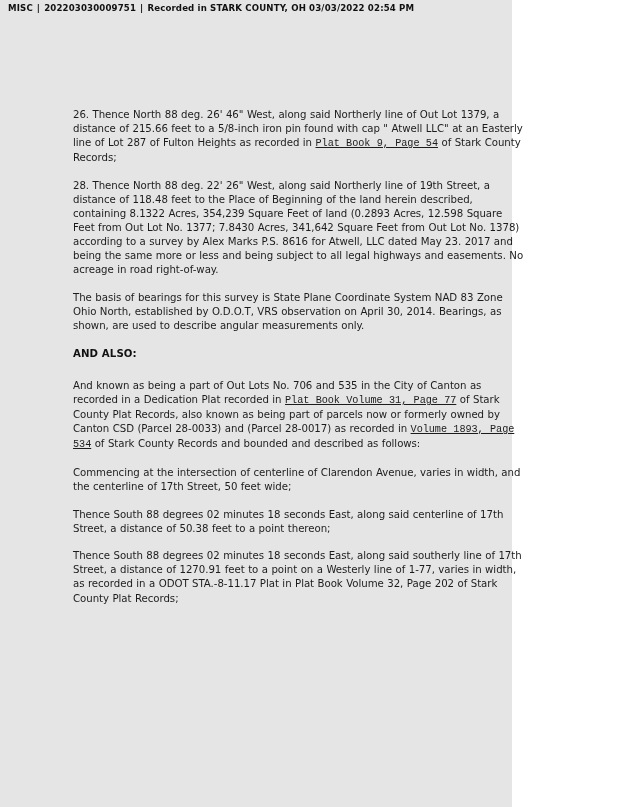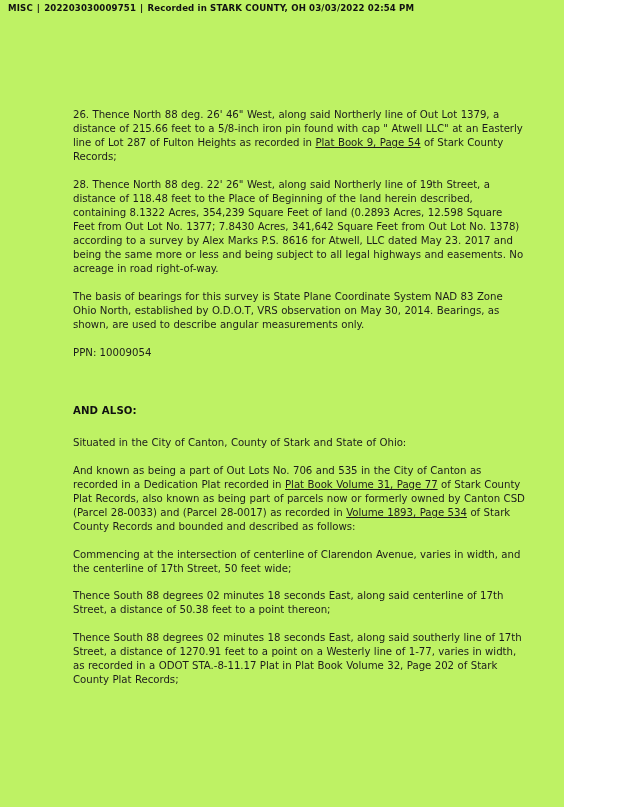--- a/index.html
+++ b/index.html
@@ -12,23 +12,23 @@
     width: 624px;
     height: 807px;
     overflow: hidden;
     font-family: "DejaVu Sans", sans-serif;
     color: #1a1a1a;
     -webkit-font-smoothing: antialiased;
   }
 
   .page {
     position: relative;
-    width: 564px;
+    width: 512px;
     height: 807px;
-    background: #bef264;
+    background: #e5e5e5;
   }
 
   
   .rec-header {
     position: absolute;
     top: 2px;
     left: 8px;
     font-size: 8.6px;
     font-weight: bold;
     letter-spacing: 0.15px;
@@ -72,46 +72,45 @@
   .ppn {
     font-size: 10.2px;
     line-height: 14.1px;
     margin: 0 0 44px 0;
     color: #1c1c1c;
   }
 
   u.ref {
     text-decoration: underline;
     text-underline-offset: 1px;
+    font-family: Liberation Mono, monospace;
   }
 </style>
 </head>
 <body>
 
 <div class="page">
 
   <div class="rec-header">
     <span>MISC</span><span class="rec-sep">|</span><span>202203030009751</span><span class="rec-sep">|</span><span>Recorded in STARK COUNTY, OH 03/03/2022 02:54 PM</span>
   </div>
 
   <div class="doc-body">
 
     <p class="para"><span>26. Thence North 88 deg. 26' 46" West, along said Northerly line of Out Lot 1379, a distance of 215.66 feet to a 5/8-inch iron pin found with cap " Atwell LLC" at an Easterly line of Lot 287 of Fulton Heights as recorded in </span><u class="ref">Plat Book 9, Page 54</u><span> of Stark County Records;</span></p>
 
 
     <p class="para">28. Thence North 88 deg. 22' 26" West, along said Northerly line of 19th Street, a distance of 118.48 feet to the Place of Beginning of the land herein described, containing 8.1322 Acres, 354,239 Square Feet of land (0.2893 Acres, 12.598 Square Feet from Out Lot No. 1377; 7.8430 Acres, 341,642 Square Feet from Out Lot No. 1378) according to a survey by Alex Marks P.S. 8616 for Atwell, LLC dated May 23. 2017 and being the same more or less and being subject to all legal highways and easements. No acreage in road right-of-way.</p>
 
-    <p class="para">The basis of bearings for this survey is State Plane Coordinate System NAD 83 Zone Ohio North, established by O.D.O.T, VRS observation on May 30, 2014. Bearings, as shown, are used to describe angular measurements only.</p>
+    <p class="para">The basis of bearings for this survey is State Plane Coordinate System NAD 83 Zone Ohio North, established by O.D.O.T, VRS observation on April 30, 2014. Bearings, as shown, are used to describe angular measurements only.</p>
 
 
-    <p class="ppn">PPN:  10009054</p>
 
     <p class="heading">AND ALSO:</p>
 
-    <p class="para">Situated in the City of Canton, County of Stark and State of Ohio:</p>
 
     <p class="para"><span>And known as being a part of Out Lots No. 706 and 535 in the City of Canton as recorded in a Dedication Plat recorded in </span><u class="ref">Plat Book Volume 31, Page 77</u><span> of Stark County Plat Records, also known as being part of parcels now or formerly owned by Canton CSD (Parcel 28-0033) and (Parcel 28-0017) as recorded in </span><u class="ref">Volume 1893, Page 534</u><span> of Stark County Records and bounded and described as follows:</span></p>
 
     <p class="para">Commencing at the intersection of centerline of Clarendon Avenue, varies in width, and the centerline of 17th Street, 50 feet wide;</p>
 
     <p class="para">Thence South 88 degrees 02 minutes 18 seconds East, along said centerline of 17th Street, a distance of 50.38 feet to a point thereon;</p>
 
 
     <p class="para">Thence South 88 degrees 02 minutes 18 seconds East, along said southerly line of 17th Street, a distance of 1270.91 feet to a point on a Westerly line of 1-77, varies in width, as recorded in a ODOT STA.-8-11.17 Plat in Plat Book Volume 32, Page 202 of Stark County Plat Records;</p>
 

